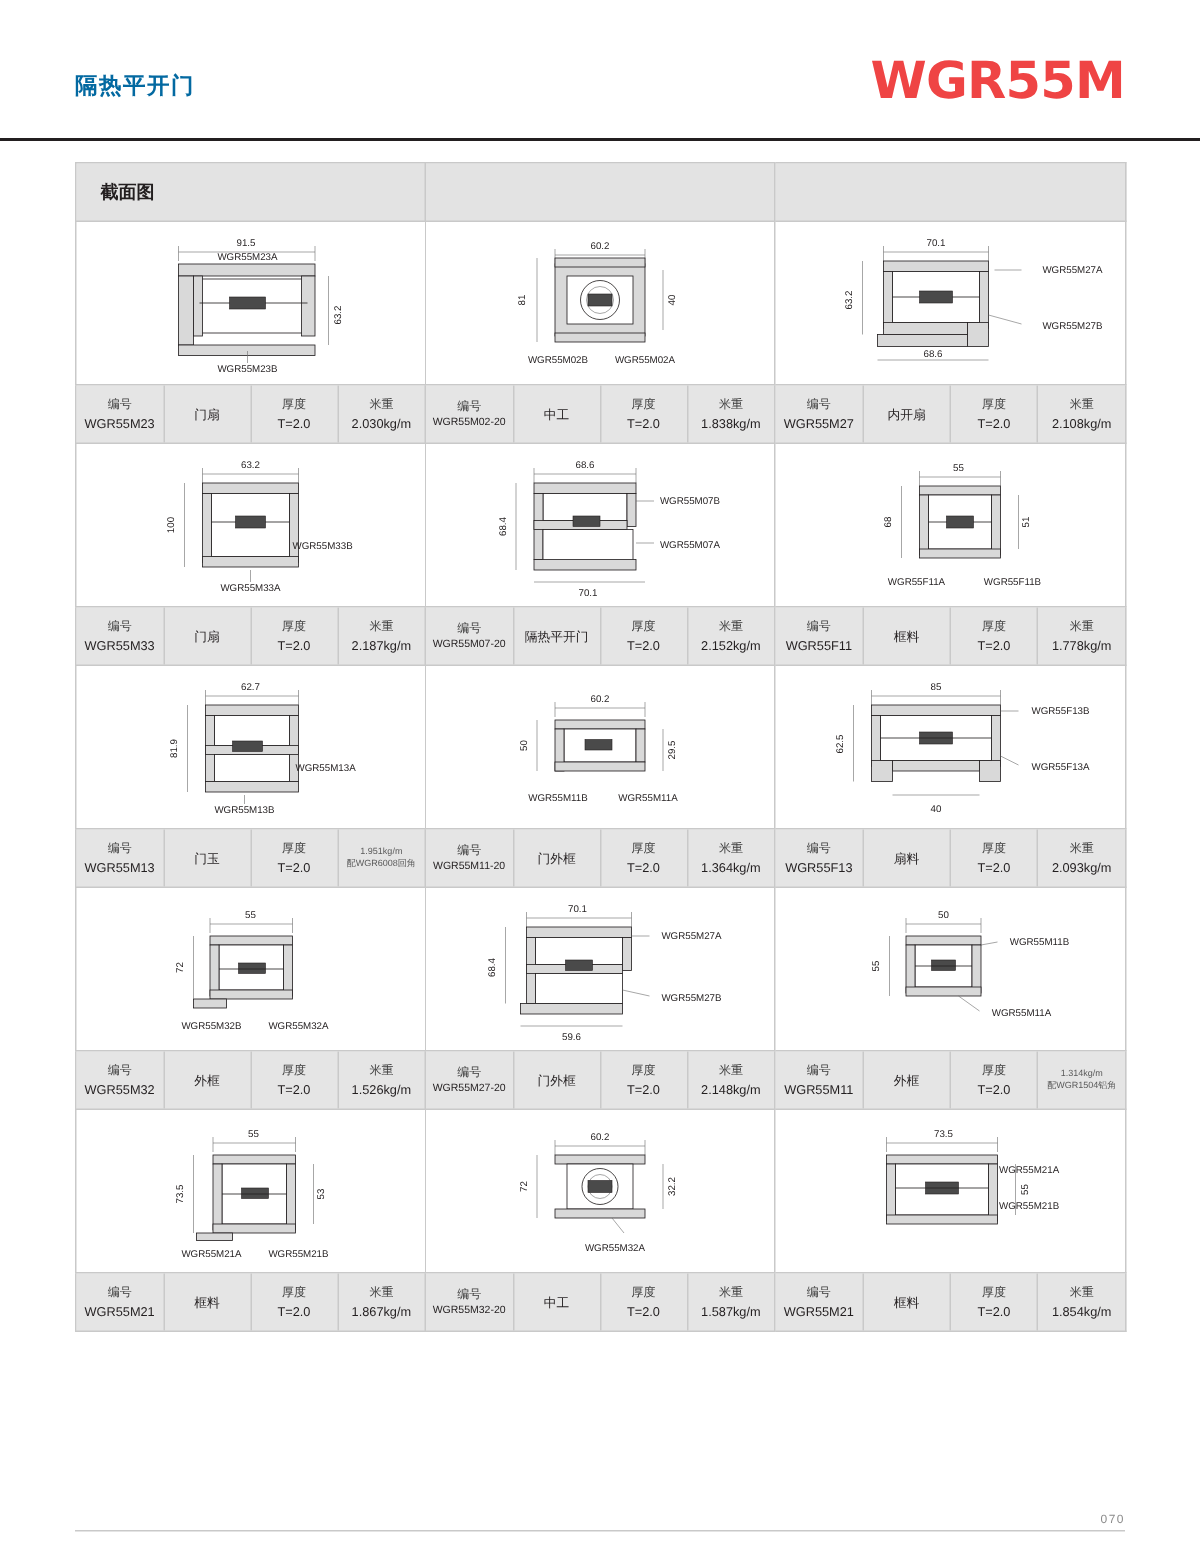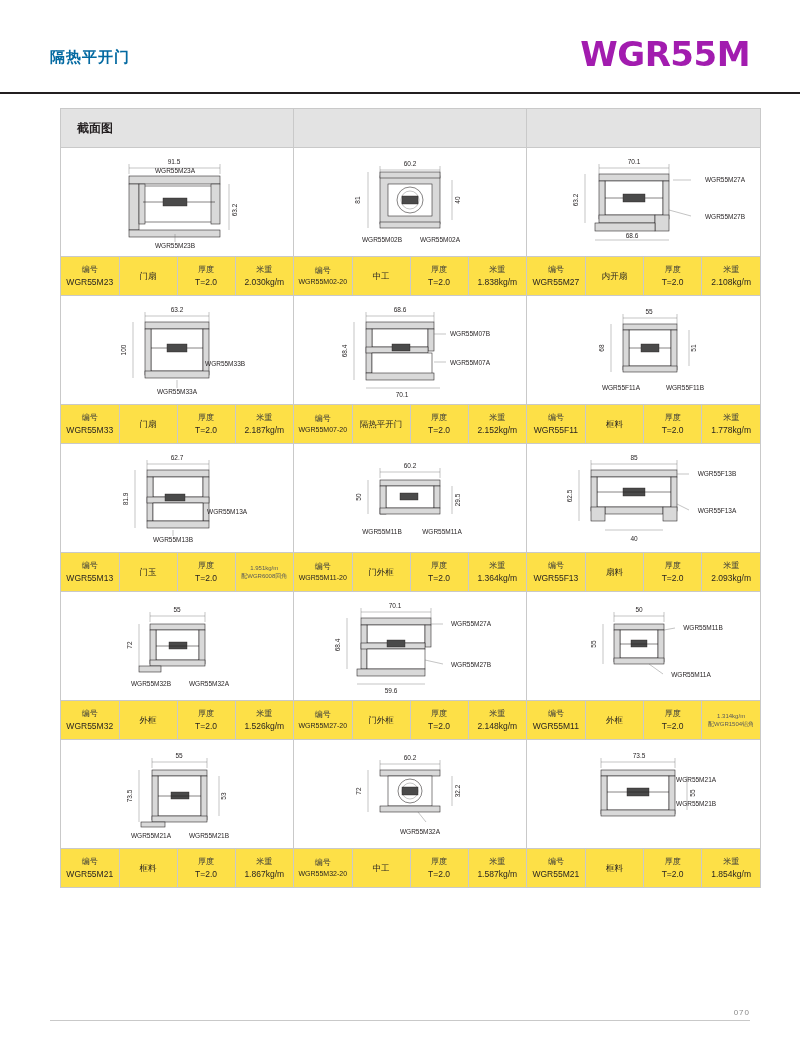--- a/index.html
+++ b/index.html
@@ -11,44 +11,44 @@
   .page{position:absolute;left:0;top:0;width:800px;height:1041px;}
 
   
   .header{position:absolute;left:0;top:40px;width:800px;height:52px;}
   .header .title{
     position:absolute;left:50px;top:8px;font-size:15px;font-weight:bold;
     letter-spacing:1px;color:#0369a1;
   }
   .header .code{
     position:absolute;right:50px;top:-6px;font-size:34px;font-weight:bold;
-    letter-spacing:-0.5px;color:#a21caf;font-family:"DejaVu Sans",sans-serif;
+    letter-spacing:-0.5px;color:#ef4444;font-family:"DejaVu Sans",sans-serif;
   }
   .header .rule{
     position:absolute;left:0;top:52px;width:800px;height:2px;background:#231f20;
   }
 
   
   .tbl{
     position:absolute;left:50px;top:108px;width:700px;
-    border-collapse:collapse;table-layout:fixed;margin-left:10px;
+    border-collapse:collapse;table-layout:fixed;
   }
   .tbl td{border:1px solid #c9c9c9;padding:0;vertical-align:middle;}
 
   .bandrow td{height:38px;background:#e3e3e3;}
   .bandrow .bandlabel{
     font-size:12px;font-weight:bold;color:#231f20;padding-left:16px;text-align:left;
   }
 
   
   .draw{height:108px;position:relative;background:#fff;}
   .draw svg{display:block;margin:0 auto;}
 
   
-  .spec{height:38px;background:#fde047;padding:0;}
+  .spec{height:38px;background:#e5e5e5;padding:0;}
   .spec table{width:100%;height:100%;border-collapse:collapse;table-layout:fixed;}
   .spec td{border:none;border-left:1px solid #c9c9c9;text-align:center;vertical-align:middle;}
   .spec td:first-child{border-left:none;}
   .spec .k{display:block;font-size:8px;color:#3a3a3a;line-height:12px;}
   .spec .v{display:block;font-size:8.5px;color:#231f20;line-height:12px;}
   .spec .v.small{font-size:7px;line-height:10px;}
   .spec .note{display:block;font-size:6px;color:#5a5a5a;line-height:8px;}
 
   
   .lbl{font-size:6.5px;fill:#231f20;font-family:"Liberation Sans",sans-serif;}

